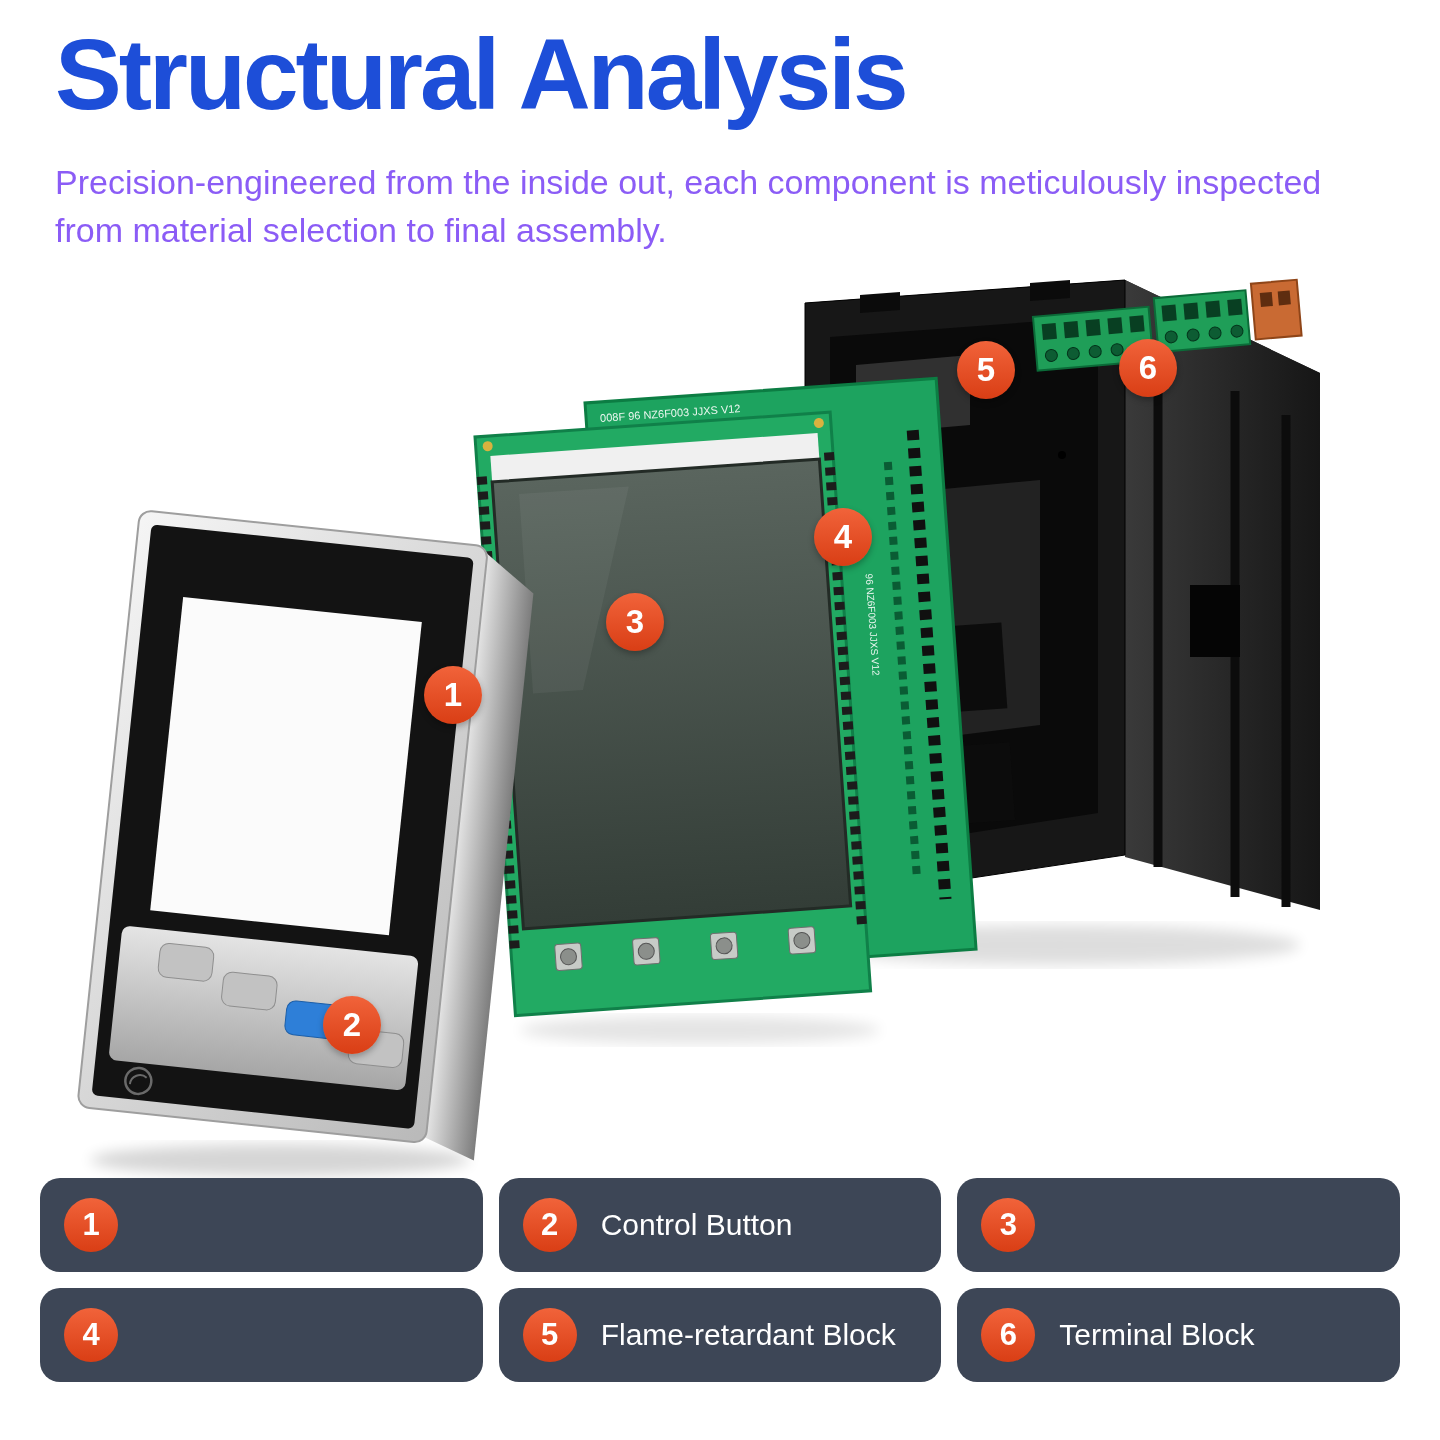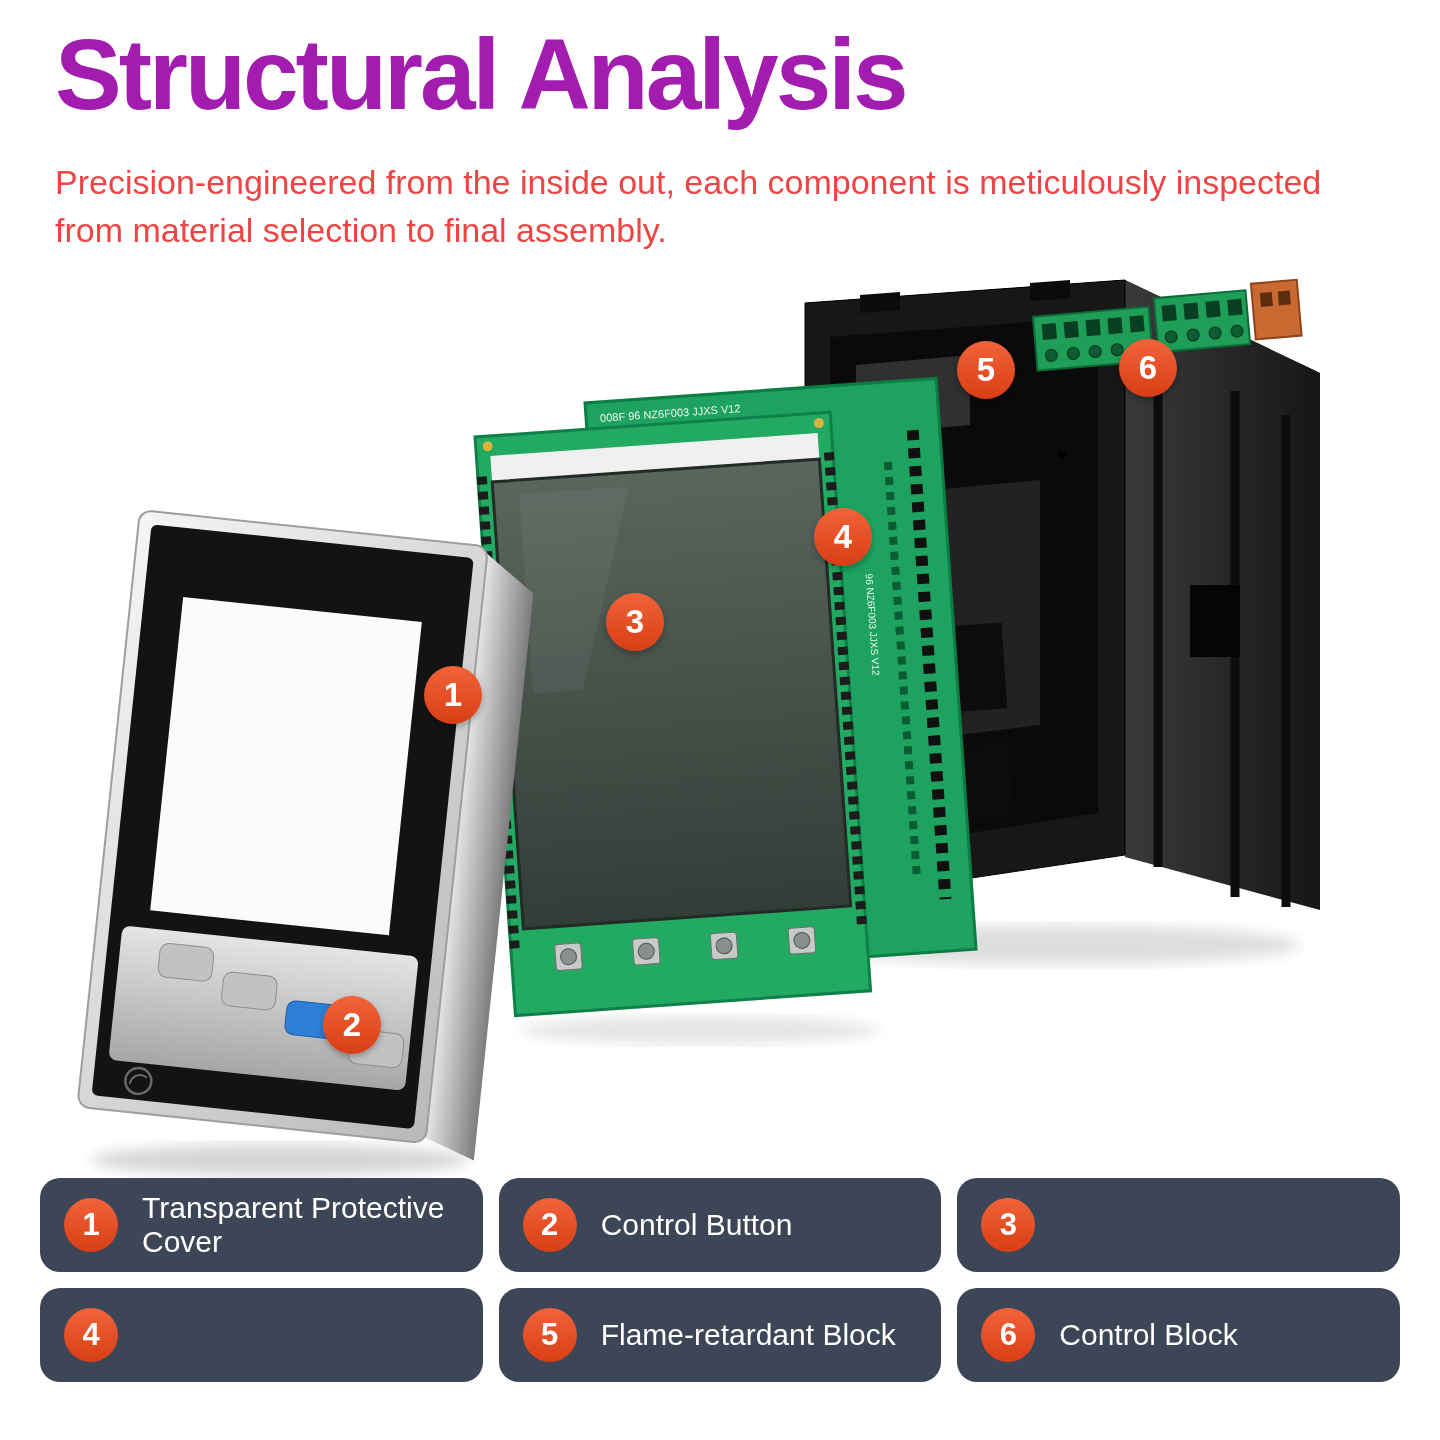--- a/index.html
+++ b/index.html
@@ -1,21 +1,21 @@
 <!DOCTYPE html>
 <html><head>
 <meta charset="utf-8">
 <style>
   html,body{margin:0;padding:0;}
   .page{position:relative;width:1440px;height:1440px;background:#ffffff;overflow:hidden;
         font-family:"Liberation Sans",sans-serif;}
   .title{position:absolute;left:55px;top:22px;font-size:100px;font-weight:bold;
-         letter-spacing:-3px;color:#a21caf;line-height:1.05;margin:0;}
+         letter-spacing:-3px;color:#1d4ed8;line-height:1.05;margin:0;}
   .subtitle{position:absolute;left:55px;top:158px;width:1330px;font-size:34px;
-            color:#ef4444;line-height:1.42;margin:0;}
+            color:#8b5cf6;line-height:1.42;margin:0;}
   .stage{position:absolute;left:0;top:0;width:1440px;height:1440px;}
   .stage-svg{position:absolute;left:0;top:255px;width:1440px;height:960px;}
   .badge{position:absolute;width:58px;height:58px;border-radius:50%;
          background:linear-gradient(180deg,#f1633a,#d93e15);
          display:flex;align-items:center;justify-content:center;
          color:#fff;font-size:33px;font-weight:bold;
          box-shadow:0 3px 6px rgba(0,0,0,.28);}
   .b1{left:424px;top:666px}.b2{left:323px;top:996px}.b3{left:606px;top:593px}
   .b4{left:814px;top:508px}.b5{left:957px;top:341px}.b6{left:1119px;top:339px}
   .legend{position:absolute;left:40px;top:1178px;width:1360px;
@@ -184,21 +184,20 @@
     <div class="badge b6">
         <span>6</span>
       </div>
   </div>
 
   <div class="legend">
     <div class="card">
       <div class="lbadge">
           <span>1</span>
         </div>
-      <div class="llabel">Transparent Protective Cover</div>
     </div>
     <div class="card">
       <div class="lbadge">
           <span>2</span>
         </div>
       <div class="llabel">Control Button</div>
     </div>
     <div class="card">
       <div class="lbadge">
           <span>3</span>
@@ -212,17 +211,17 @@
     <div class="card">
       <div class="lbadge">
           <span>5</span>
         </div>
       <div class="llabel">Flame-retardant Block</div>
     </div>
     <div class="card">
       <div class="lbadge">
           <span>6</span>
         </div>
-      <div class="llabel">Control Block</div>
+      <div class="llabel">Terminal Block</div>
     </div>
   </div>
 
 </div>
 
 </body></html>

